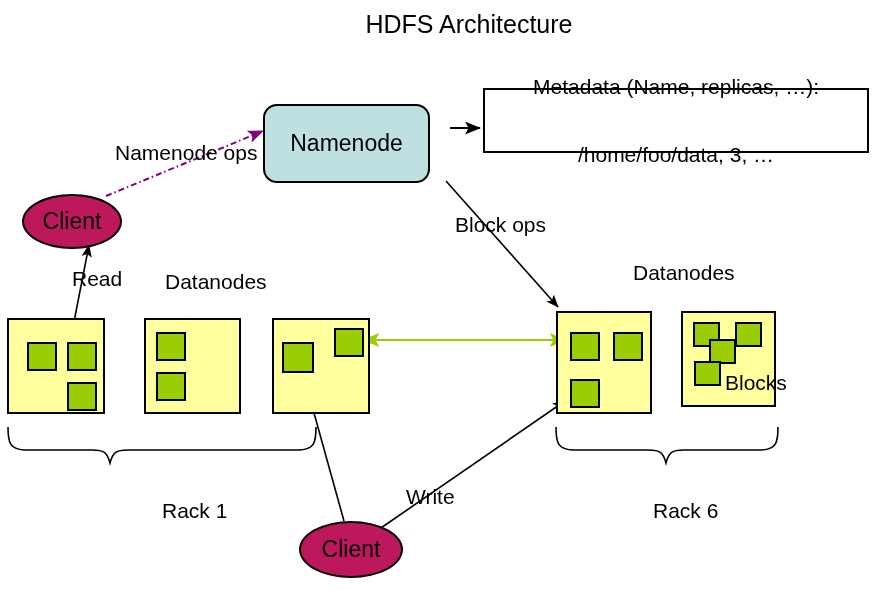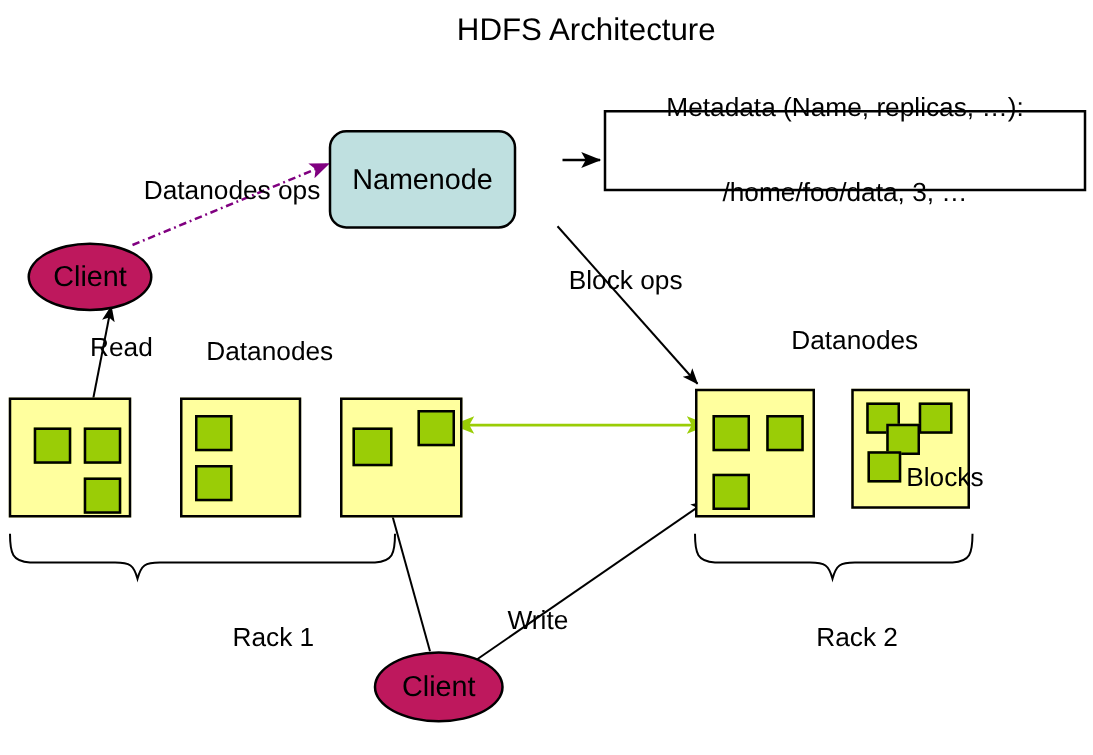--- a/index.html
+++ b/index.html
@@ -54,21 +54,21 @@
     justify-content: center;
     font-size: 21px;
     line-height: 1.32;
     color: #000000;
     gap: 40px;
   }
   #namenode-box {
     position: absolute;
     left: 263px;
     top: 104px;
-    width: 150px;
+    width: 167px;
     height: 79px;
     border: 2px solid #000000;
     border-radius: 14px;
     background: #bfe0e0;
     box-sizing: border-box;
     display: flex;
     align-items: center;
     justify-content: center;
     font-size: 23px;
     color: #000000;
@@ -162,28 +162,28 @@
     <span>/home/foo/data, 3, …</span>
   </div>
 
   <div class="client-ellipse" id="client-top">
     <span>Client</span>
   </div>
   <div class="client-ellipse" id="client-bot">
     <span>Client</span>
   </div>
 
-  <div class="lbl arrow-label" style="left:83px;  top:141px;">Datanodes ops</div>
+  <div class="lbl arrow-label" style="left:83px;  top:141px;">Namenode ops</div>
   <div class="lbl arrow-label" style="left:423px; top:213px;">Block ops</div>
   <div class="lbl arrow-label" style="left:40px;  top:267px;">Read</div>
   <div class="lbl arrow-label" style="left:342px; top:485px;margin-left:32px;">Write</div>
   <div class="lbl dn-label" style="left:133px; top:270px;">Datanodes</div>
   <div class="lbl dn-label" style="left:601px; top:261px;">Datanodes</div>
-  <div class="lbl rack-label" style="left:154px; top:499px;">Rack 1</div>
-  <div class="lbl rack-label" style="left:621px; top:499px;">Rack 2</div>
+  <div class="lbl rack-label" style="left:130px; top:499px;">Rack 1</div>
+  <div class="lbl rack-label" style="left:621px; top:499px;">Rack 6</div>
 
   <div class="datanode" style="left:7px; top:318px; width:98px; height:96px;">
     <div class="block" style="left:18px; top:22px; width:30px; height:29px;"></div>
     <div class="block" style="left:58px; top:22px; width:30px; height:29px;"></div>
     <div class="block" style="left:58px; top:62px; width:30px; height:29px;"></div>
   </div>
 
   <div class="datanode" style="left:144px; top:318px; width:97px; height:96px;">
     <div class="block" style="left:10px; top:12px; width:30px; height:29px;"></div>
     <div class="block" style="left:10px; top:52px; width:30px; height:29px;"></div>

